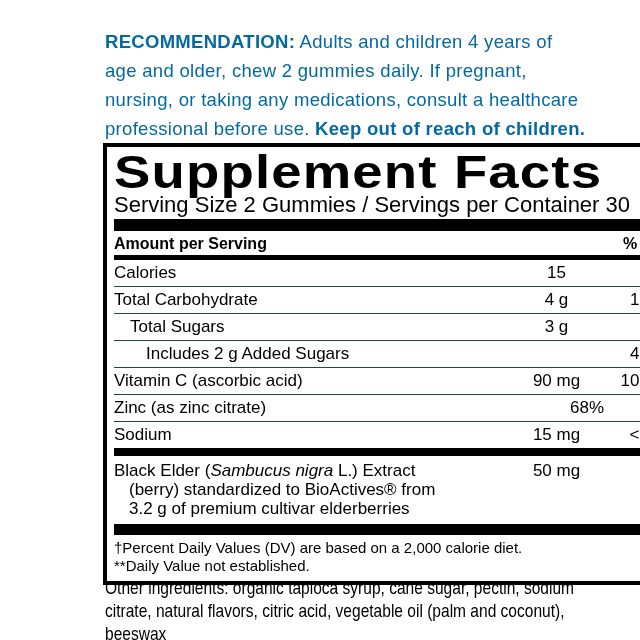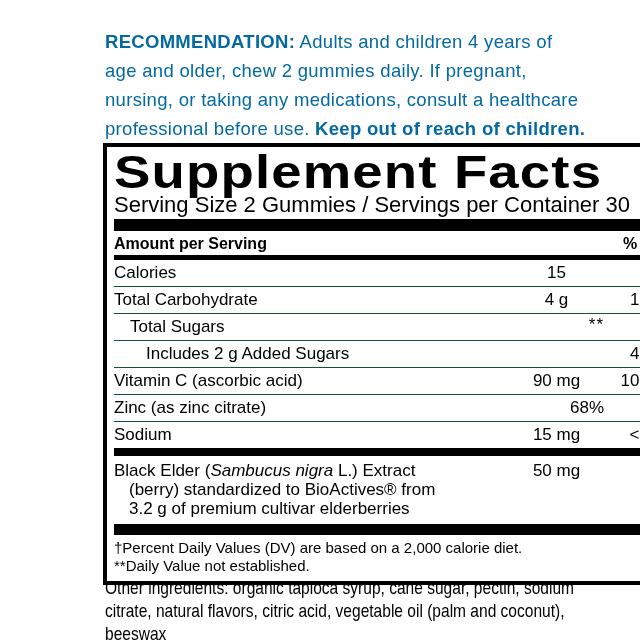--- a/index.html
+++ b/index.html
@@ -100,20 +100,21 @@
       <span class="amt">15</span>
       <span class="dv"></span>
     </div>
     <div class="row">
       <span class="name">Total Carbohydrate</span>
       <span class="amt">4 g</span>
       <span class="dv">1%†</span>
     </div>
     <div class="row">
       <span class="name ind1">Total Sugars</span>
+      <span class="amt">3 g</span>
       <span class="dv stars">**</span>
     </div>
     <div class="row">
       <span class="name ind2">Includes 2 g Added Sugars</span>
       <span class="amt"></span>
       <span class="dv">4%†</span>
     </div>
     <div class="row">
       <span class="name">Vitamin C (ascorbic acid)</span>
       <span class="amt">90 mg</span>

